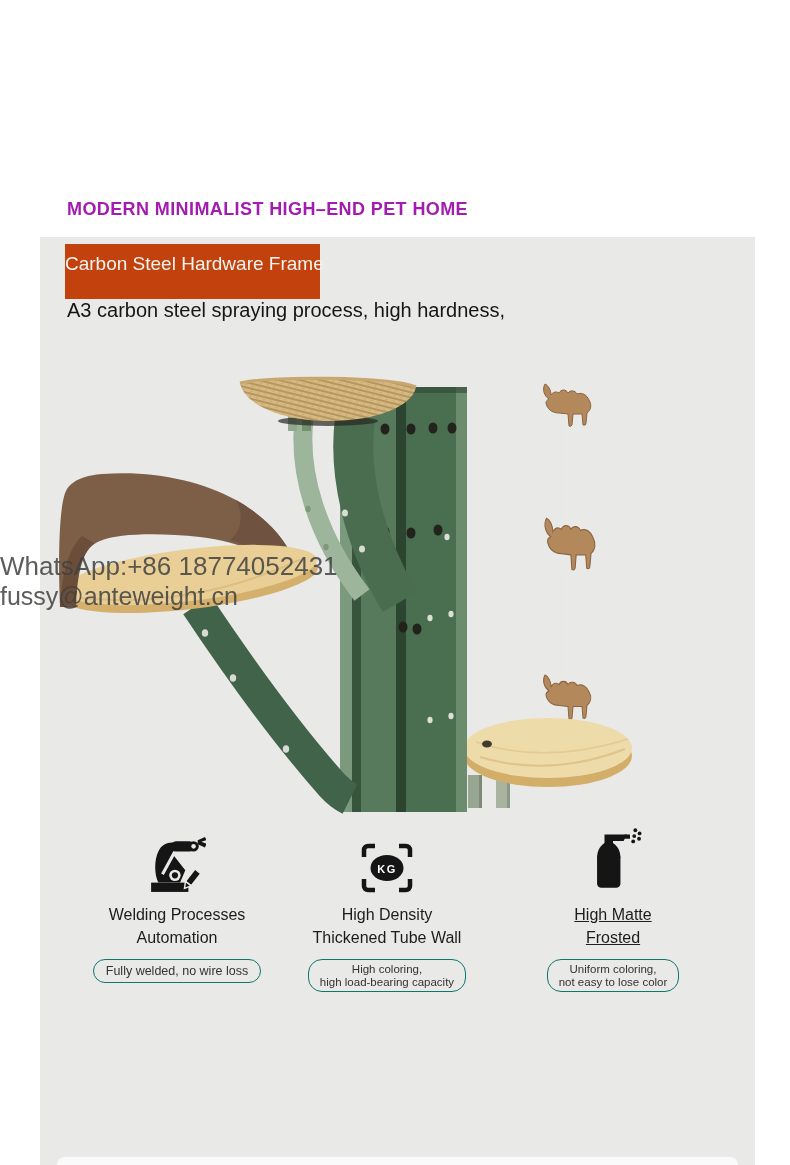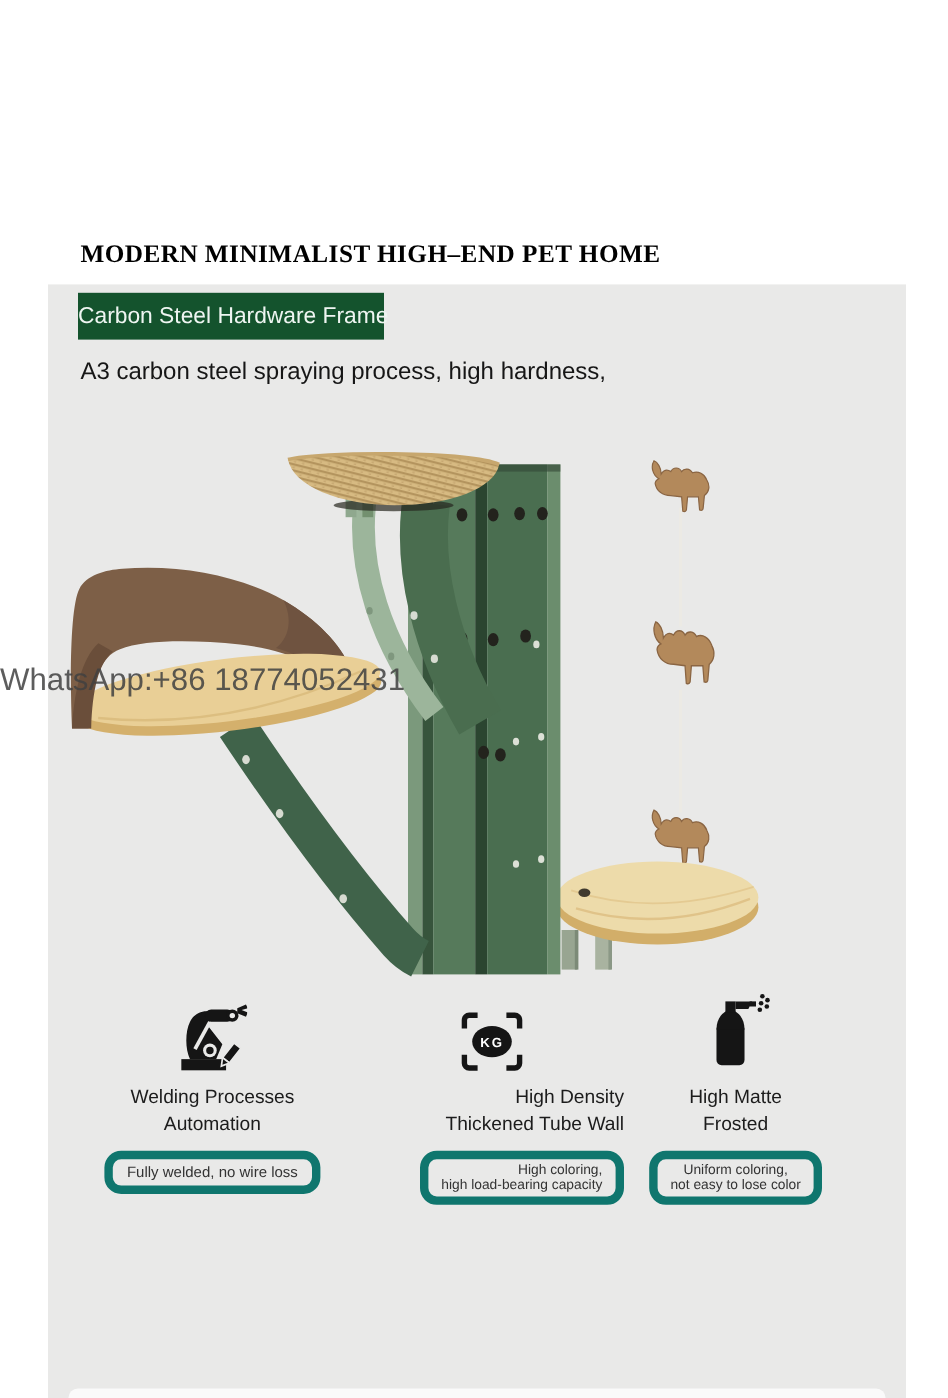--- a/index.html
+++ b/index.html
@@ -2,44 +2,44 @@
 <html><head>
 <meta charset="utf-8">
 <style>
   html,body{margin:0;padding:0;}
   body{
     width:790px;height:1165px;position:relative;background:#ffffff;
     font-family:"Liberation Sans", sans-serif;overflow:hidden;
   }
   .abs{position:absolute;}
   .page-title{
-    left:67px;top:199px;font-size:21px;letter-spacing:.4px;
-    color:#000000;font-weight:600;white-space:nowrap;font-family:Liberation Serif, serif;
+    left:67px;top:199px;font-size:18px;letter-spacing:.4px;
+    color:#a21caf;font-weight:600;white-space:nowrap;
   }
   .panel{
     left:40px;top:237px;width:715px;height:928px;background:#e9e9e8;
   }
   .badge{
-    left:65px;top:244px;width:255px;height:39px;line-height:39px;
-    background:#14532d;color:#eef5f1;font-size:19px;text-align:center;
+    left:65px;top:244px;width:255px;height:55px;line-height:39px;
+    background:#c2410c;color:#eef5f1;font-size:19px;text-align:center;
     white-space:nowrap;
   }
   .desc{left:67px;top:294px;font-size:20px;color:#161616;line-height:33px;white-space:nowrap;text-align:center;}
   .watermark{
     left:0;top:551px;color:#414141;opacity:.85;font-size:26px;line-height:30px;
     white-space:nowrap;z-index:6;
   }
   .watermark .wm2{font-size:25px;}
   .product-svg{left:40px;top:237px;z-index:3;}
   .feature-col{position:absolute;width:220px;text-align:center;top:826px;z-index:5;color:#1f1f1f;}
-  .f1{left:67px;} .f2{left:300px;text-align:right;} .f3{left:503px;}
+  .f1{left:67px;} .f2{left:277px;} .f3{left:503px;text-decoration:underline;}
   .icon-box{height:68px;display:flex;align-items:flex-end;justify-content:center;}
   .feature-title{margin-top:9px;font-size:16px;line-height:23px;color:#1c1c1c;}
   .pill{
-    display:inline-block;margin-top:10px;border:7px solid #0f766e;border-radius:14px;
+    display:inline-block;margin-top:10px;border:1px solid #0f766e;border-radius:14px;
     padding:3px 11px;font-size:11.5px;line-height:12.5px;color:#333;background:transparent;
   }
   .pill.one-line{font-size:12.5px;line-height:16px;padding:3px 12px;}
   .bottom-strip{
     left:57px;top:1157px;width:681px;height:8px;background:#fafafa;
     border-radius:10px 10px 0 0;z-index:4;
   }
 </style>
 </head>
 <body>
@@ -49,20 +49,21 @@
 <div class="abs panel"></div>
 
 <div class="abs badge">Carbon Steel Hardware Frame</div>
 
 <div class="abs desc">
   <div>A3 carbon steel spraying process, high hardness,</div>
 </div>
 
 <div class="abs watermark">
   <div>WhatsApp:+86 18774052431</div>
+  <div class="wm2">fussy@anteweight.cn</div>
 </div>
 
 <svg class="abs product-svg" width="715" height="928" viewBox="0 0 715 928">
   <defs>
     <pattern id="rope" width="7" height="5" patternUnits="userSpaceOnUse" patternTransform="rotate(14)">
       <rect width="7" height="5" fill="#d7ba82"></rect>
       <line x1="0" y1="1" x2="7" y2="1" stroke="#b2925c" stroke-width="1.8"></line>
       <line x1="3.5" y1="3.5" x2="5.5" y2="3.5" stroke="#c6a771" stroke-width="1.2"></line>
     </pattern>
   </defs>

